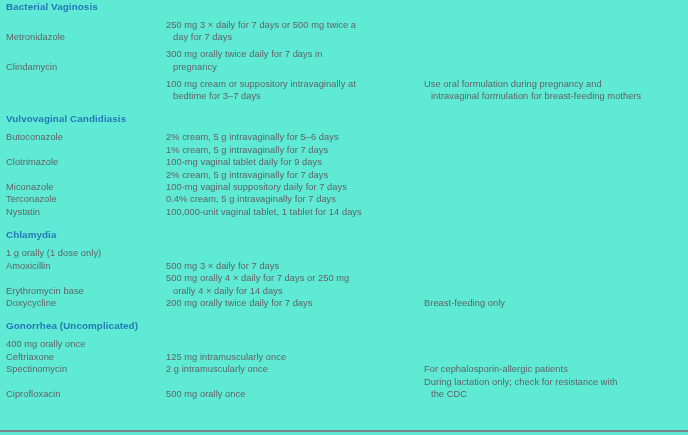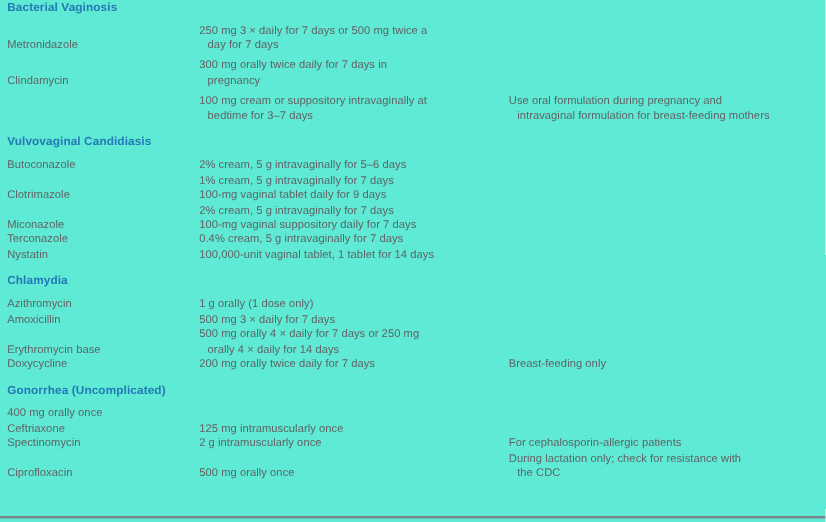--- a/index.html
+++ b/index.html
@@ -116,21 +116,20 @@
     <div class="cell cell-drug">Nystatin</div>
     <div class="cell cell-dose"><div class="hang">100,000-unit vaginal tablet, 1 tablet for 14 days</div></div>
     <div class="cell cell-note hang"></div>
   </div>
         </div>
   </div>
       <div class="section">
     <div class="section-title">Chlamydia</div>
     <div class="section-rows">
           <div class="row">
-    <div class="cell cell-drug">Azithromycin</div>
     <div class="cell cell-dose"><div class="hang">1 g orally (1 dose only)</div></div>
     <div class="cell cell-note hang"></div>
   </div>
           <div class="row">
     <div class="cell cell-drug">Amoxicillin</div>
     <div class="cell cell-dose"><div class="hang">500 mg 3 × daily for 7 days</div></div>
     <div class="cell cell-note hang"></div>
   </div>
           <div class="row">
     <div class="cell cell-drug">Erythromycin base</div>

